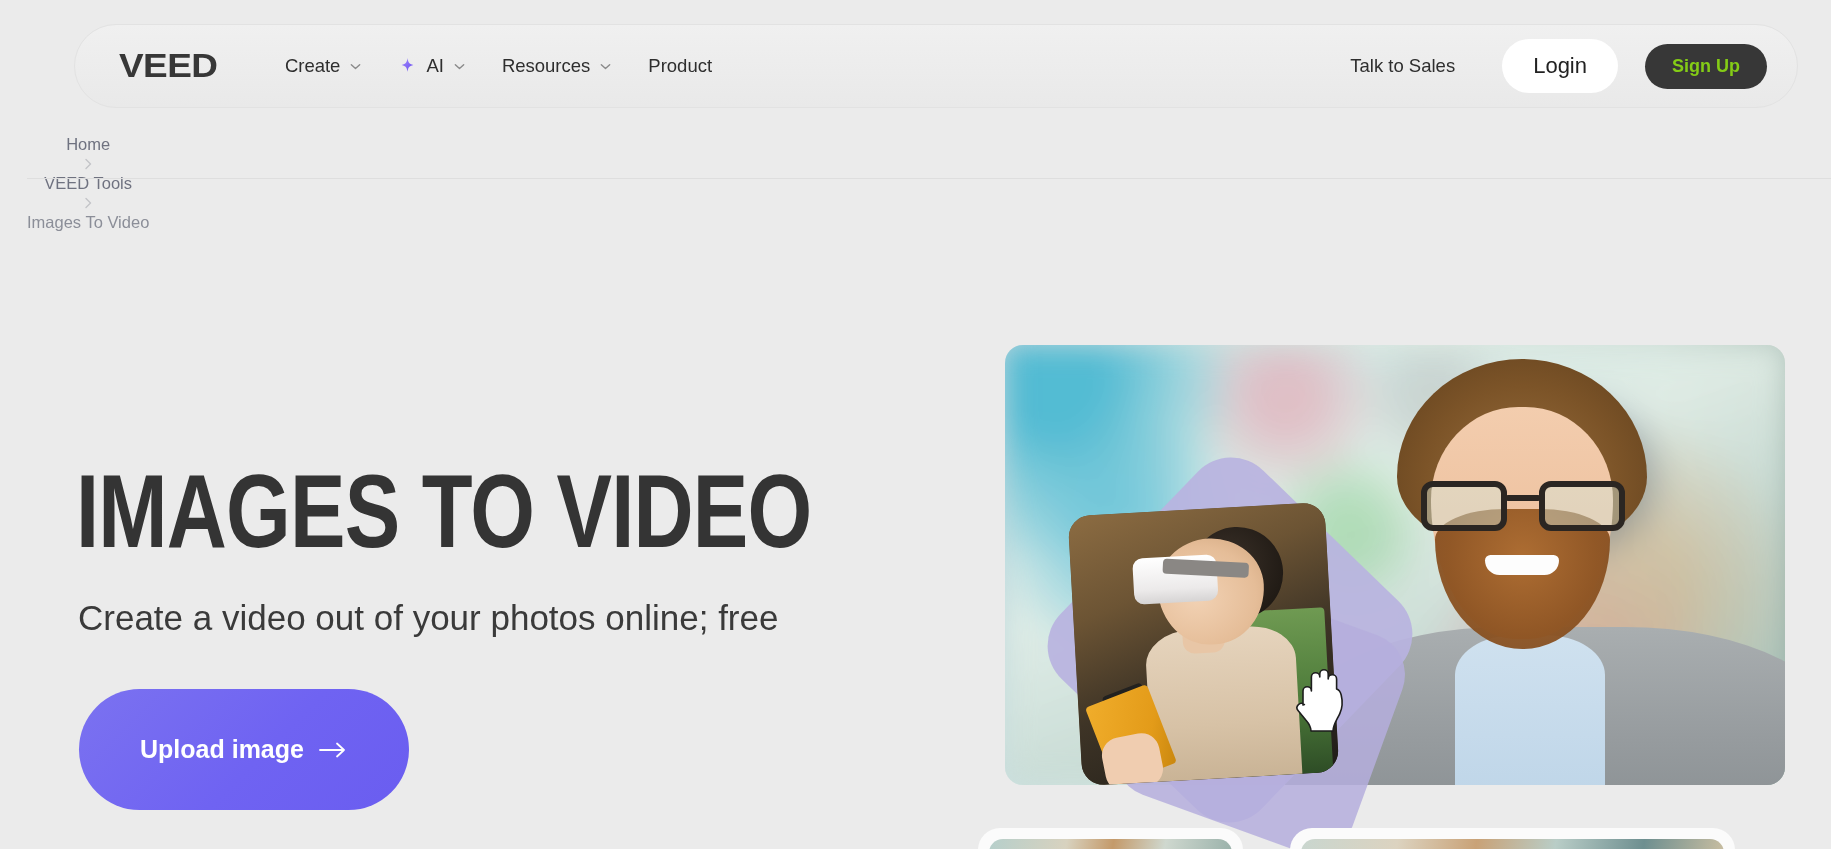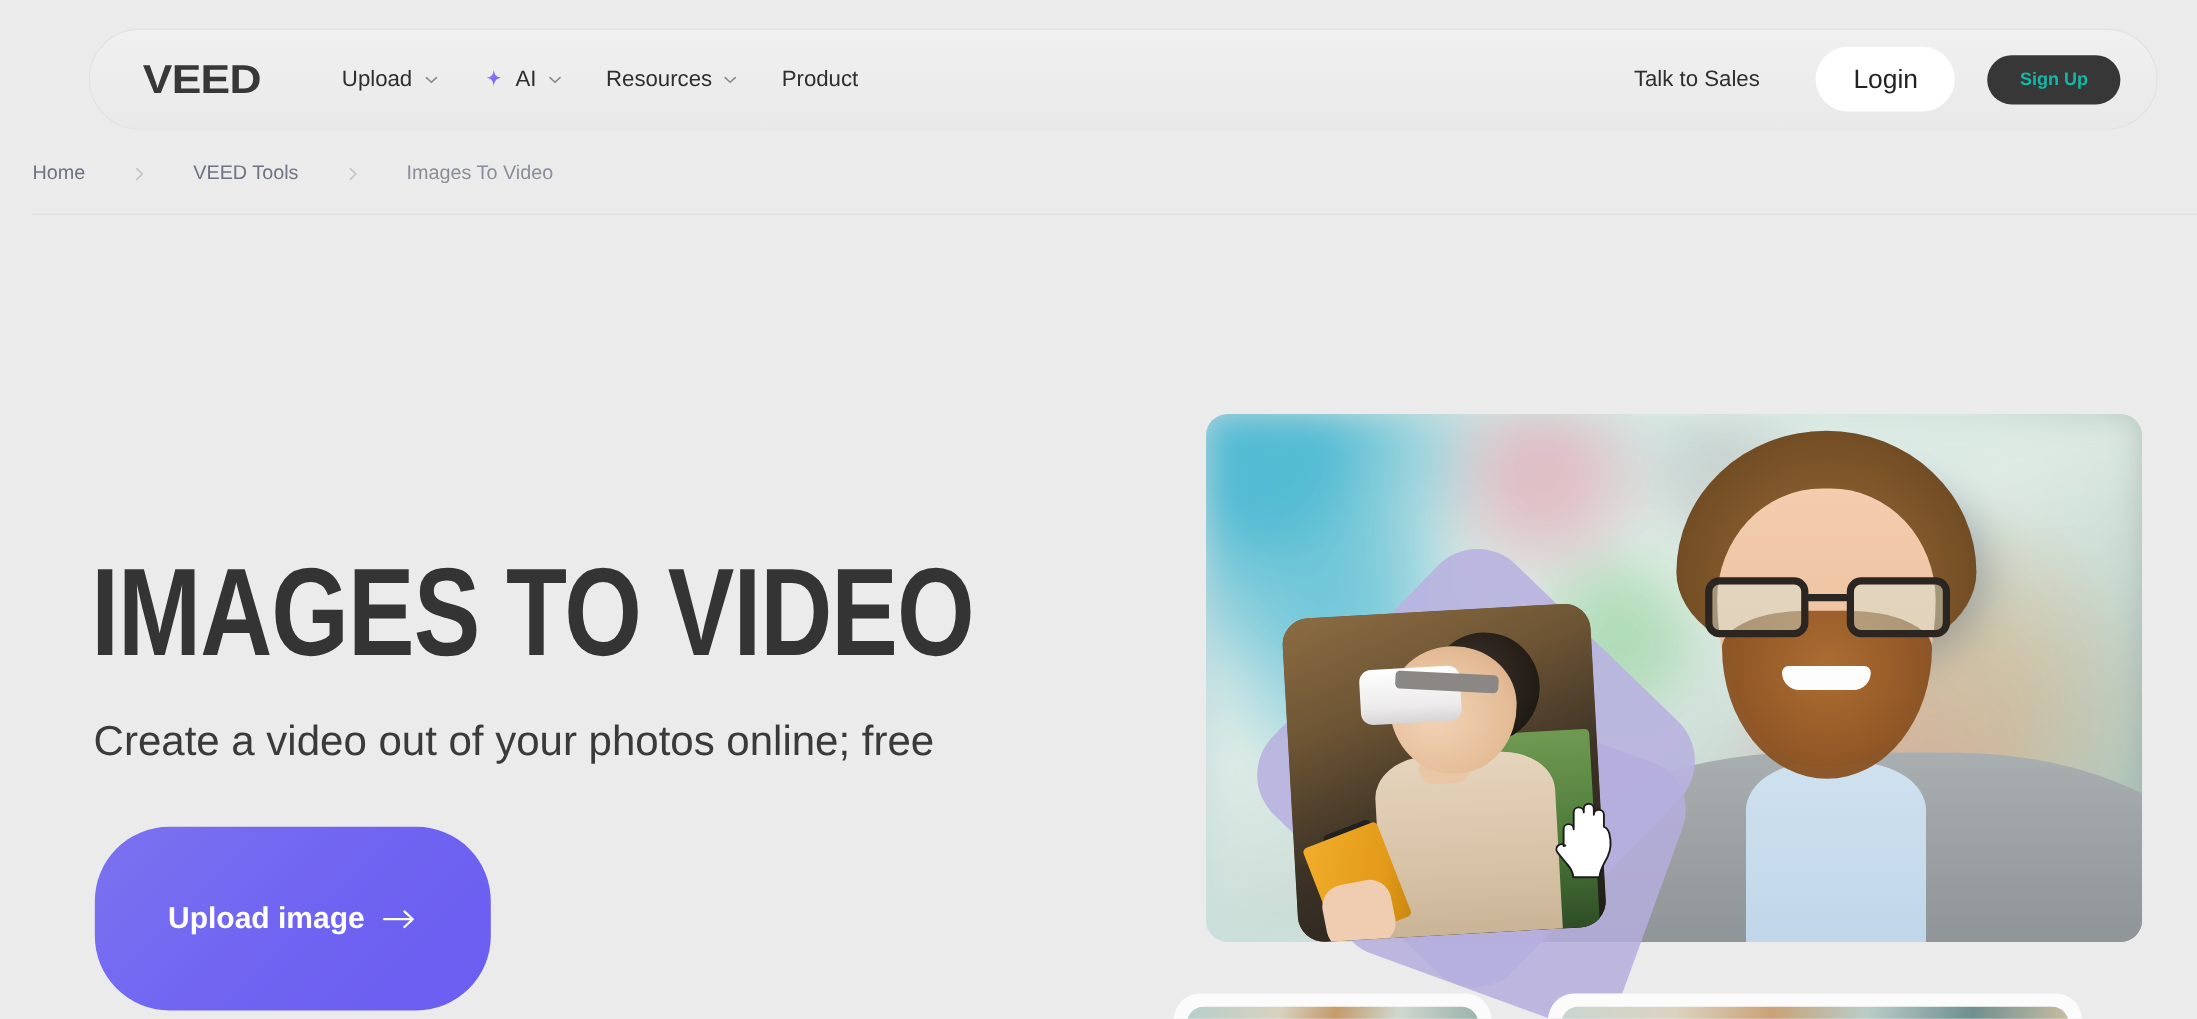--- a/index.html
+++ b/index.html
@@ -104,37 +104,38 @@
     margin-left: 15px;
     white-space: nowrap;
   }
 
   .btn-signup {
     background: #373737;
     border: none;
     border-radius: 28px;
     padding: 12px 27px;
     font-family: "Liberation Sans", sans-serif;
-    font-size: 15px;
+    font-size: 18px;
     font-weight: 700;
-    color: #14b8a6;
+    color: #84cc16;
     cursor: pointer;
     margin-left: 11px;
     white-space: nowrap;
   }
 
   
   .crumbs {
     position: absolute;
     left: 27px;
     top: 133px;
     display: flex;
     align-items: center;
     gap: 0px;
     font-size: 16.5px;
+    flex-direction: column;
   }
   .crumb {
     color: #6f7280;
     cursor: pointer;
     white-space: nowrap;
     padding: 2px 0;
   }
   .crumb.current { color: #8b8e98; cursor: default; }
   .crumb-sep {
     width: 16px; height: 16px;
@@ -176,21 +177,21 @@
     font-size: 35px;
     color: #3a3a3a;
     white-space: nowrap;
   }
 
   .btn-upload {
     position: absolute;
     left: 79px;
     top: 689px;
     width: 330px;
-    height: 153px;
+    height: 121px;
     border: none;
     border-radius: 62px;
     background: linear-gradient(135deg, #7b72f0 0%, #6f63f2 55%, #6a5df0 100%);
     color: #ffffff;
     font-family: "Liberation Sans", sans-serif;
     font-size: 25px;
     font-weight: 700;
     cursor: pointer;
     display: flex;
     align-items: center;
@@ -437,21 +438,21 @@
 </head>
 <body>
 
 <div class="nav-wrap">
 
   <div class="nav-logo">VEED</div>
 
   <div class="nav-links">
 
     <div class="nav-item">
-      <span>Upload</span>
+      <span>Create</span>
       <span class="chev">
         <svg viewBox="0 0 14 14" width="13" height="13" aria-hidden="true">
             <path d="M2.5 5 L7 9.2 L11.5 5" fill="none" stroke="#8a8a8a" stroke-width="1.5" stroke-linecap="round" stroke-linejoin="round"></path>
           </svg>
       </span>
     </div>
 
 
     <div class="nav-item">
       <span class="spark">

